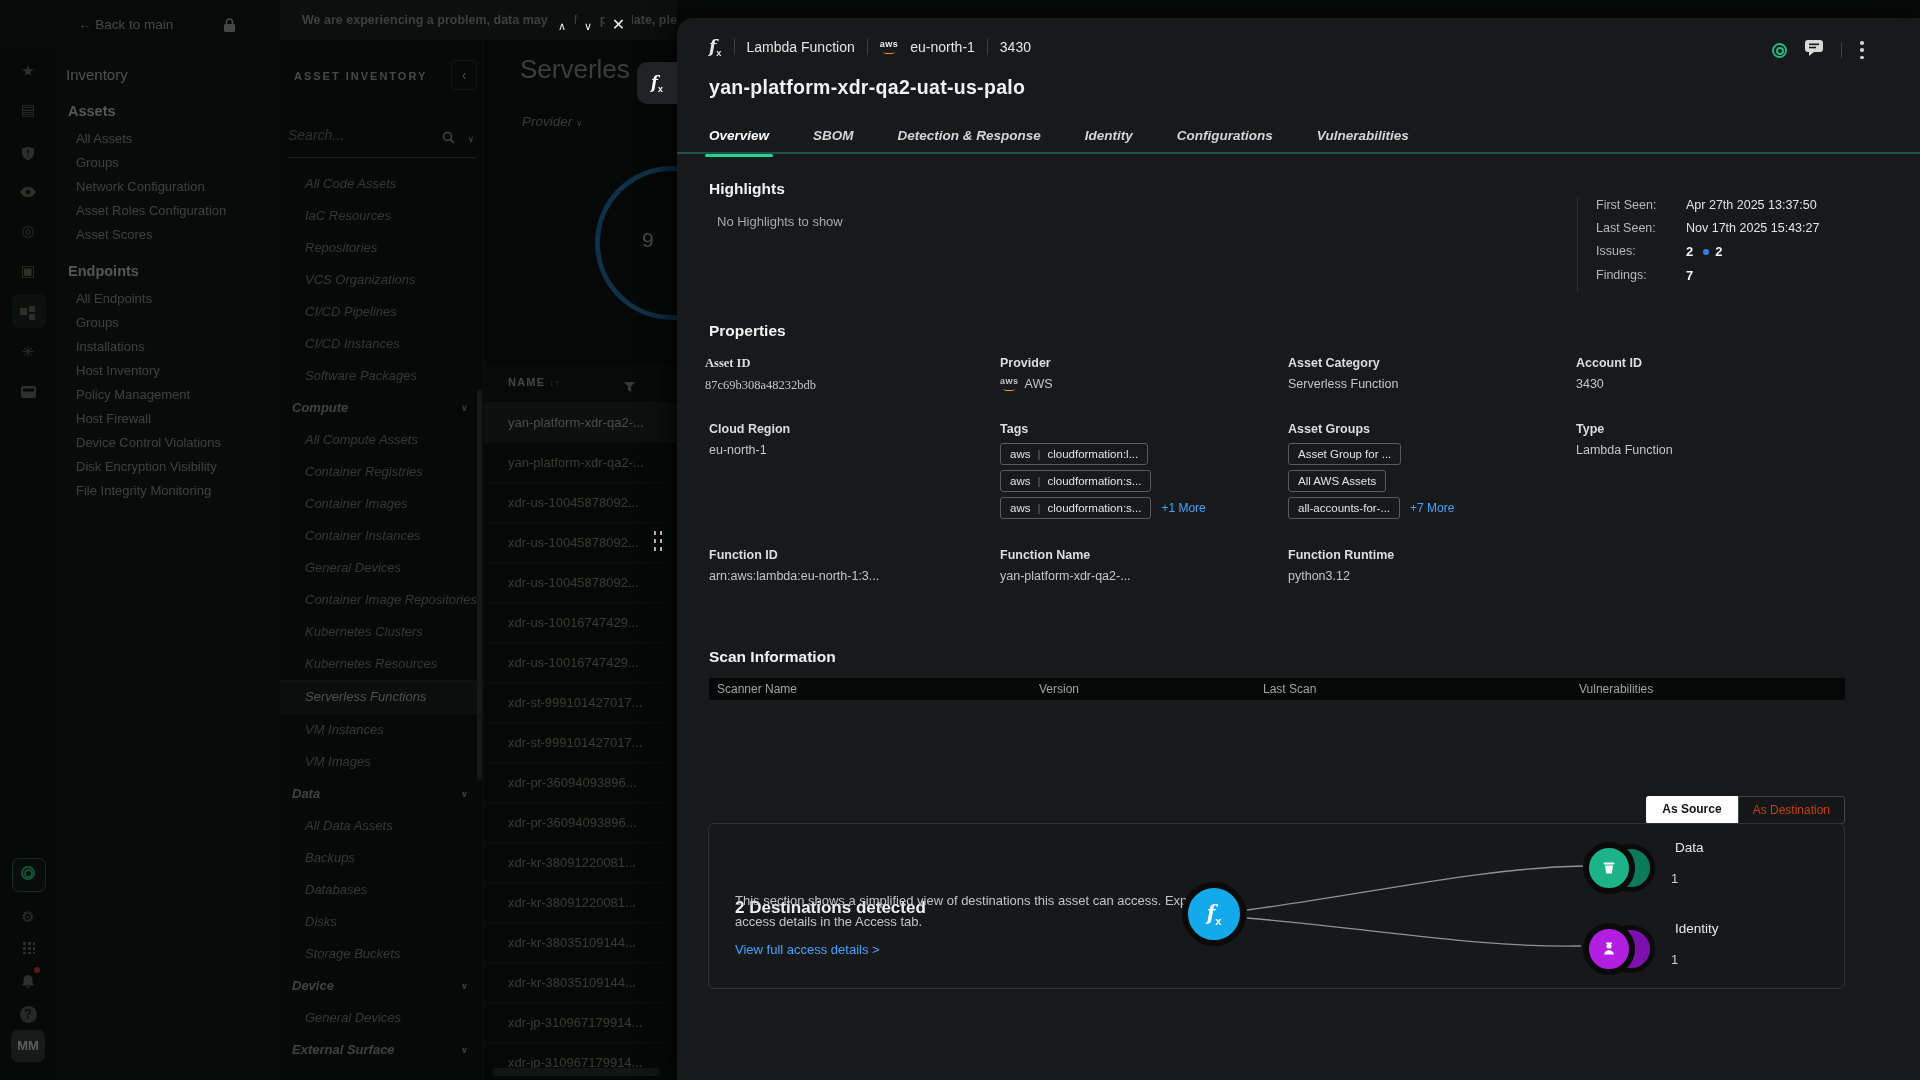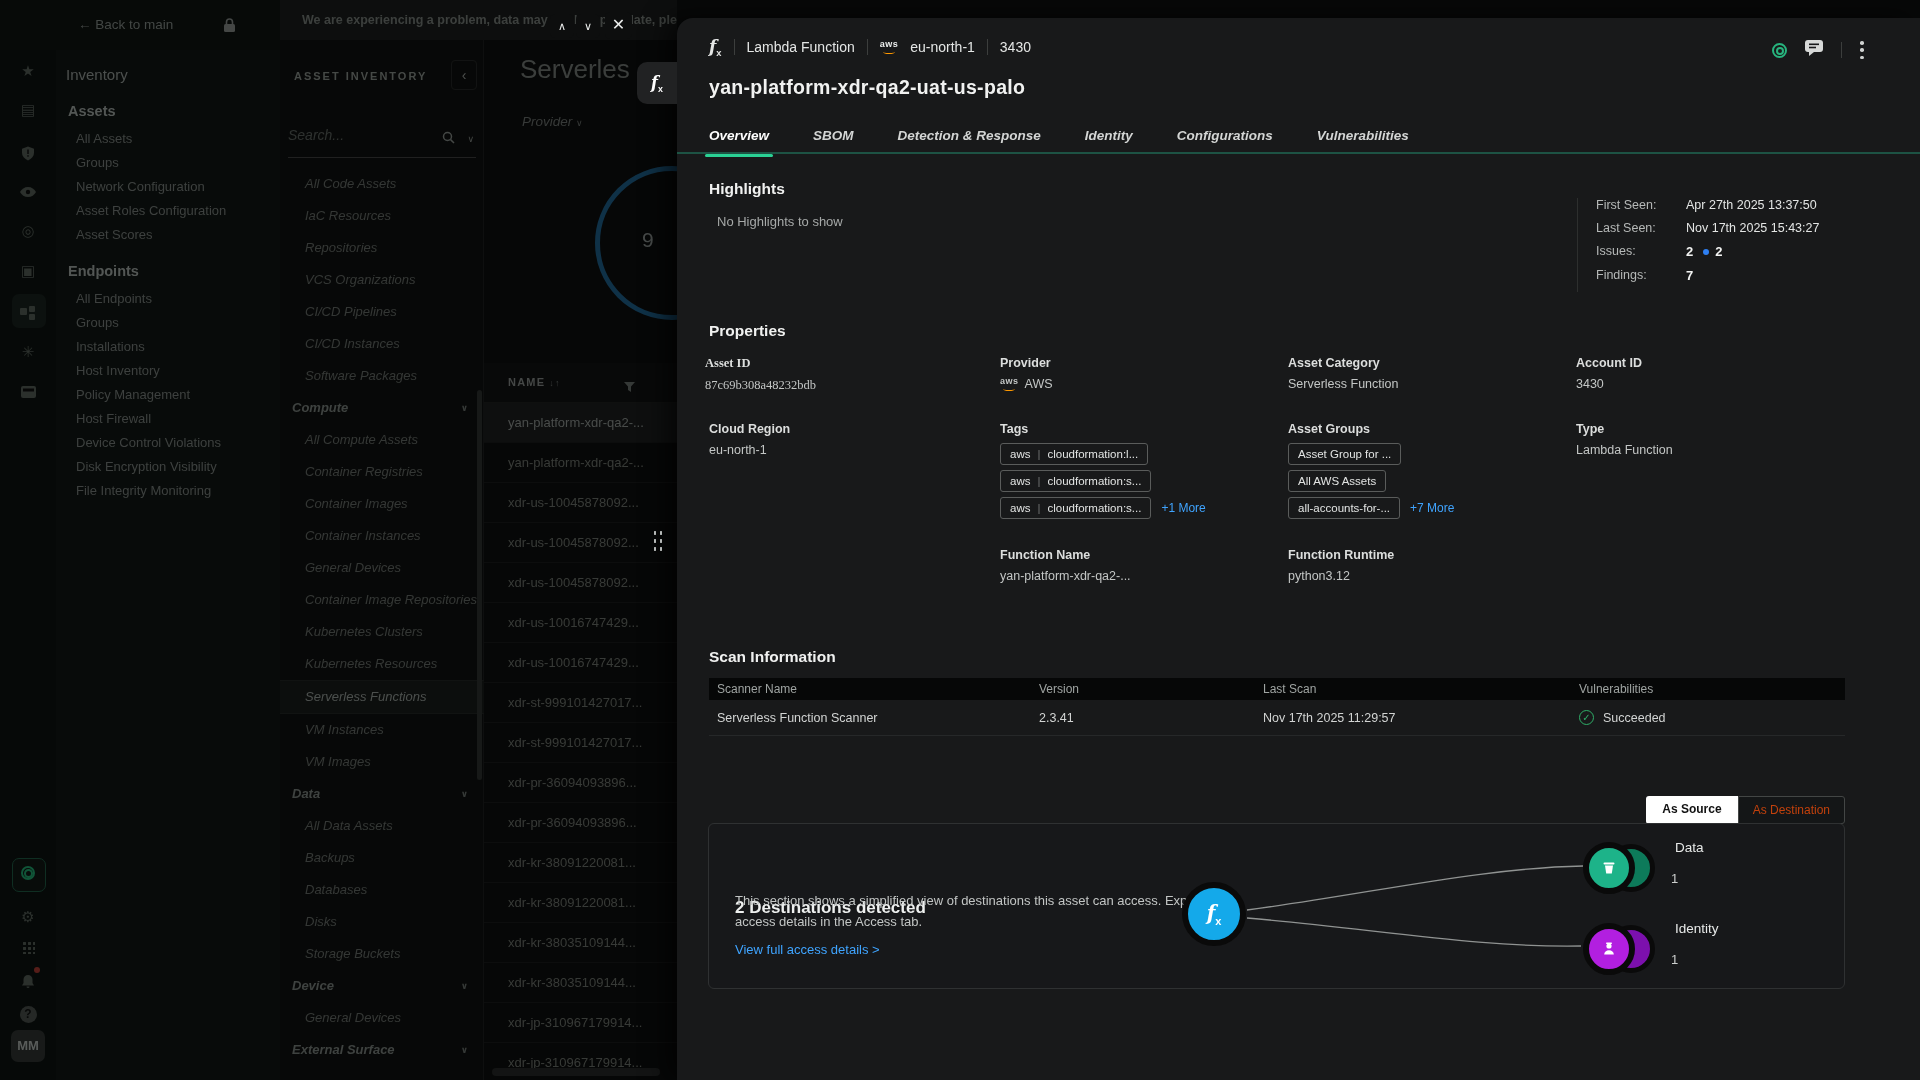--- a/index.html
+++ b/index.html
@@ -477,45 +477,40 @@
             <div class="chip">all-accounts-for-...</div>
             <div class="more-link">+7 More</div>
           </div>
         </div>
     </div>
     <div class="pcell" style="left:899px; top:404px;">
       <div class="lbl">Type</div>
         <div class="val">Lambda Function</div>
     </div>
 
+    <div class="pcell" style="left:32px; top:530px;">
+      <div class="lbl">Function ID</div>
+        <div class="val">arn:aws:lambda:eu-north-1:3...</div>
+    </div>
     <div class="pcell" style="left:323px; top:530px;">
       <div class="lbl">Function Name</div>
         <div class="val">yan-platform-xdr-qa2-...</div>
     </div>
     <div class="pcell" style="left:611px; top:530px;">
       <div class="lbl">Function Runtime</div>
         <div class="val">python3.12</div>
     </div>
 
     <div id="scan-title">Scan Information</div>
     <div id="scan-table">
       <div class="scan-head">
         <span class="sc1">Scanner Name</span>
         <span class="sc2">Version</span>
         <span class="sc3">Last Scan</span>
         <span class="sc4">Vulnerabilities</span>
-      </div>
-      <div class="scan-row">
-        <span class="sc1">Serverless Function Scanner</span>
-        <span class="sc2">2.3.41</span>
-        <span class="sc3">Nov 17th 2025 11:29:57</span>
-        <span class="sc4">
-            <span class="ok-icon">✓</span>
-            <span>Succeeded</span>
-          </span>
       </div>
     </div>
 
     <div id="src-toggle">
       <span id="btn-as-source">As Source</span>
       <span id="btn-as-dest">As Destination</span>
     </div>
 
     <div id="access-card">
       <svg id="graph-lines" width="1137" height="166" viewBox="0 0 1137 166">

